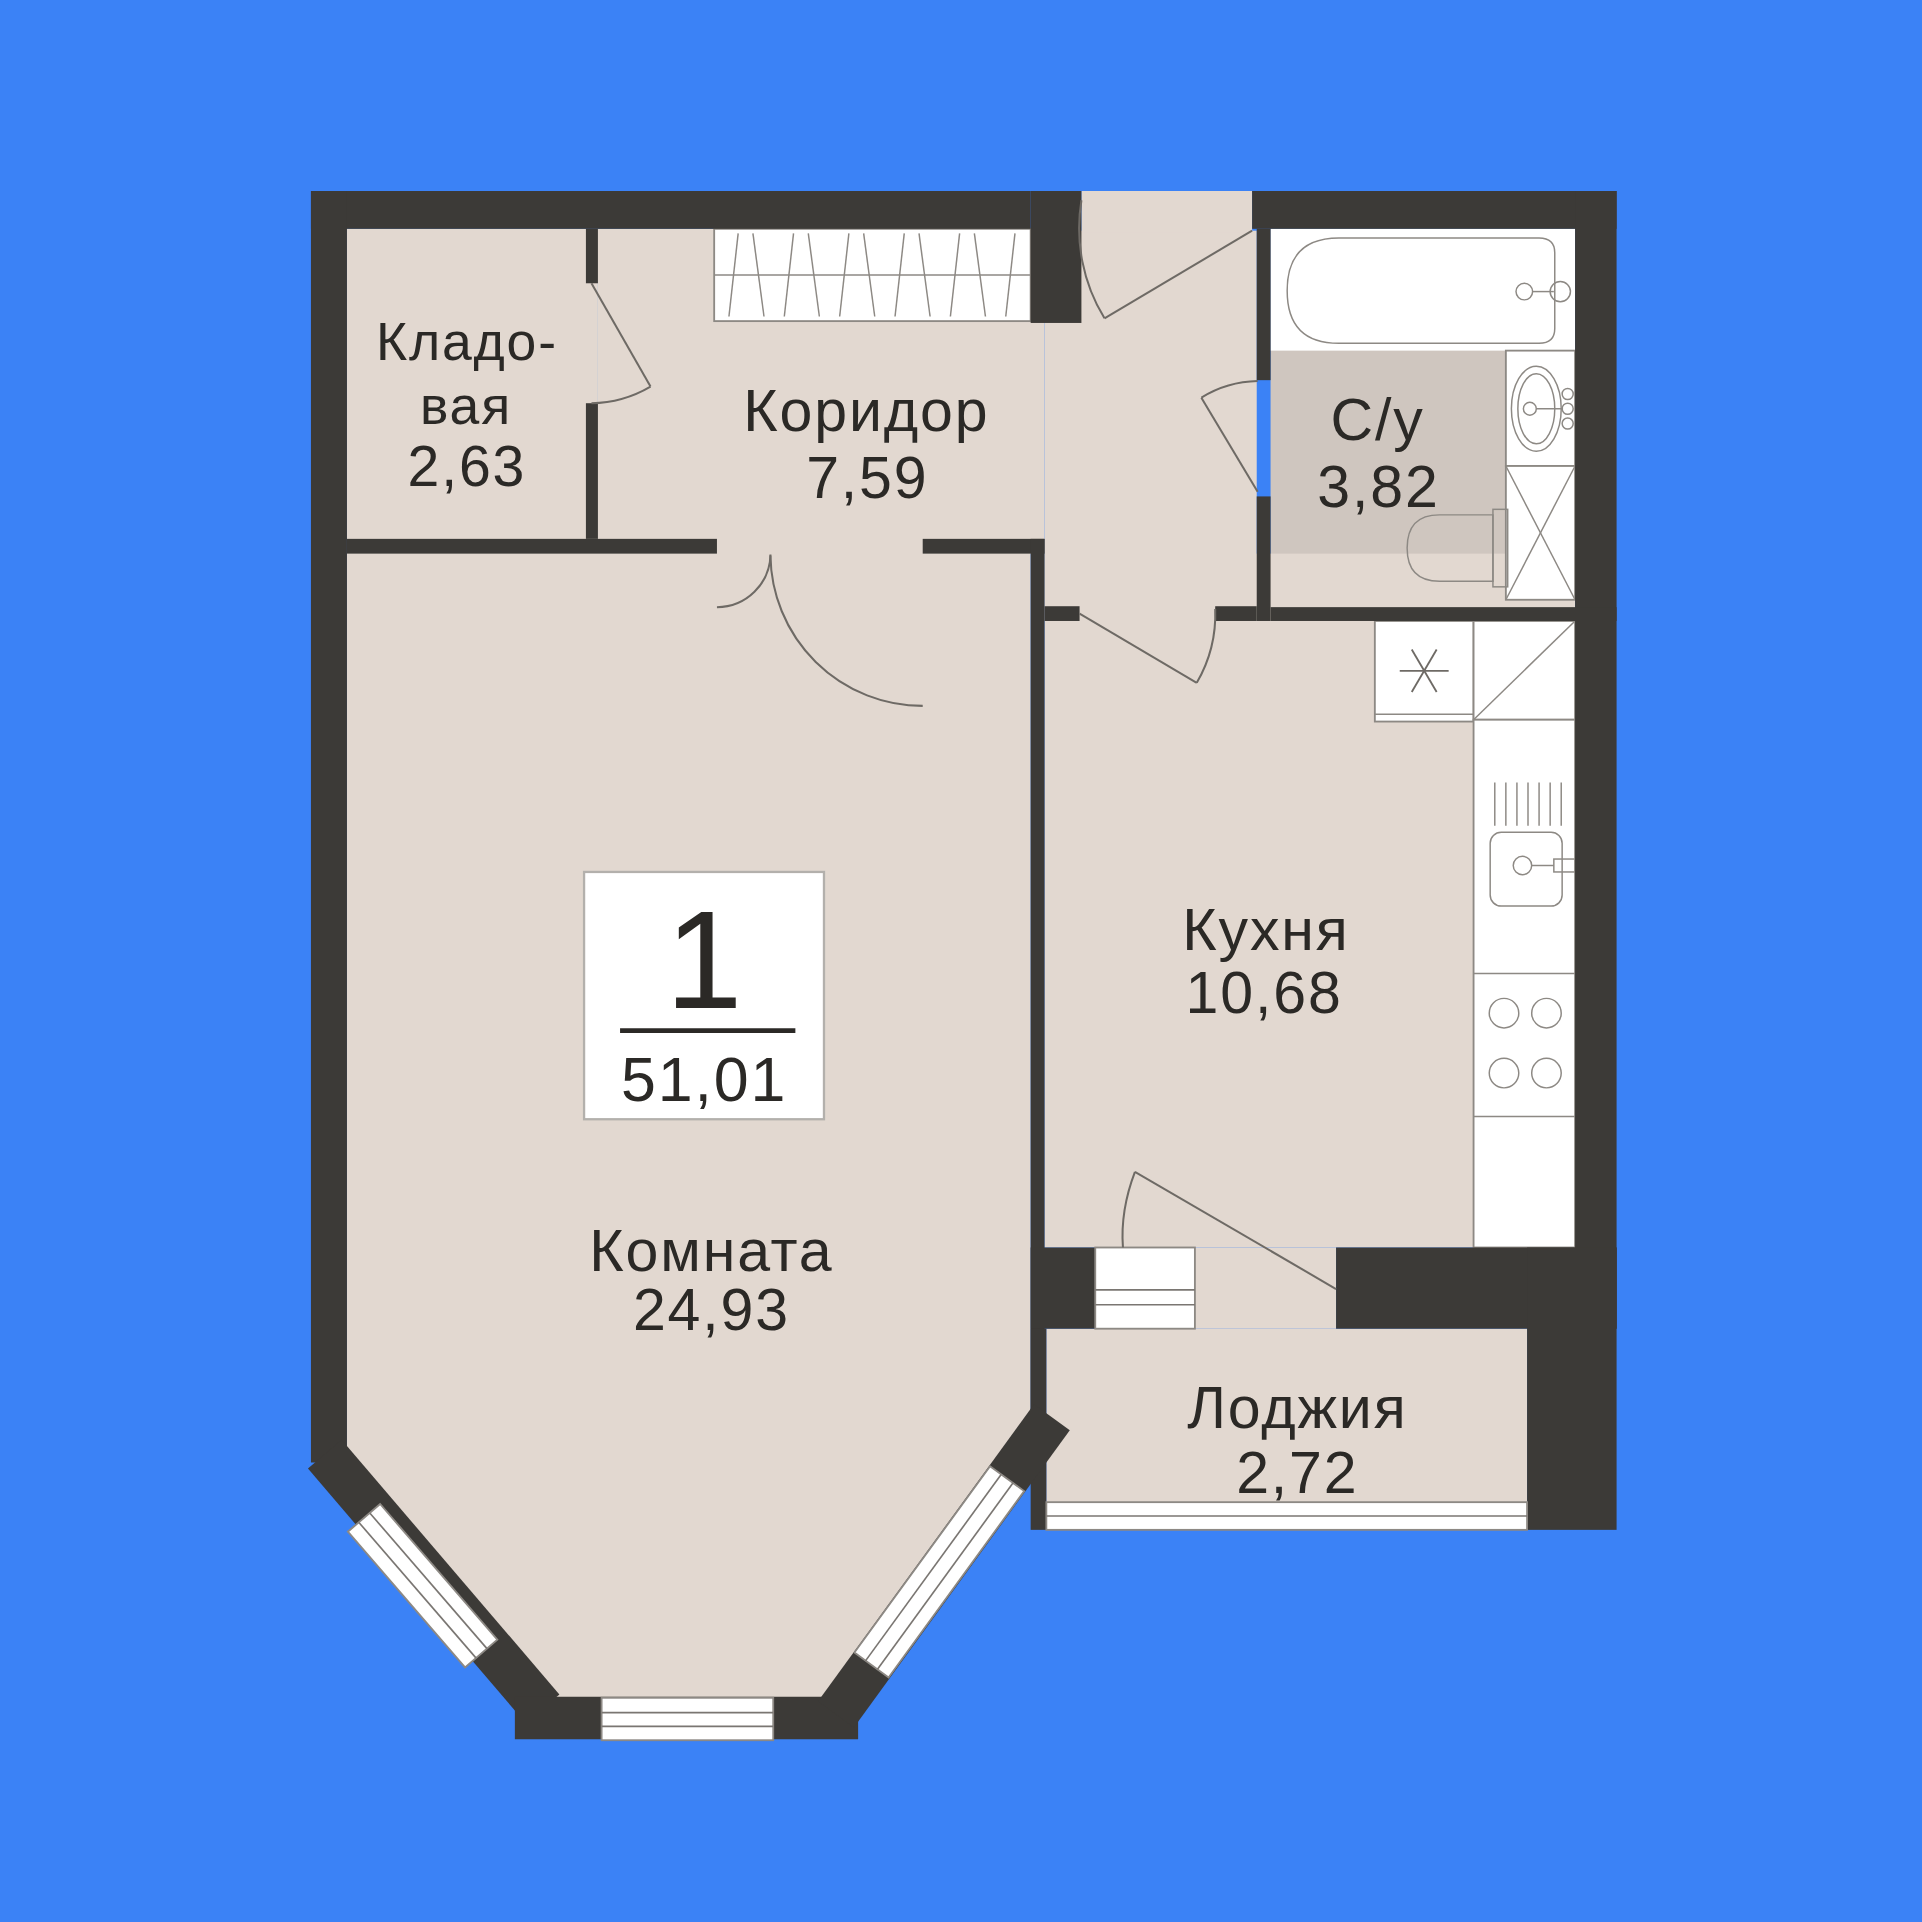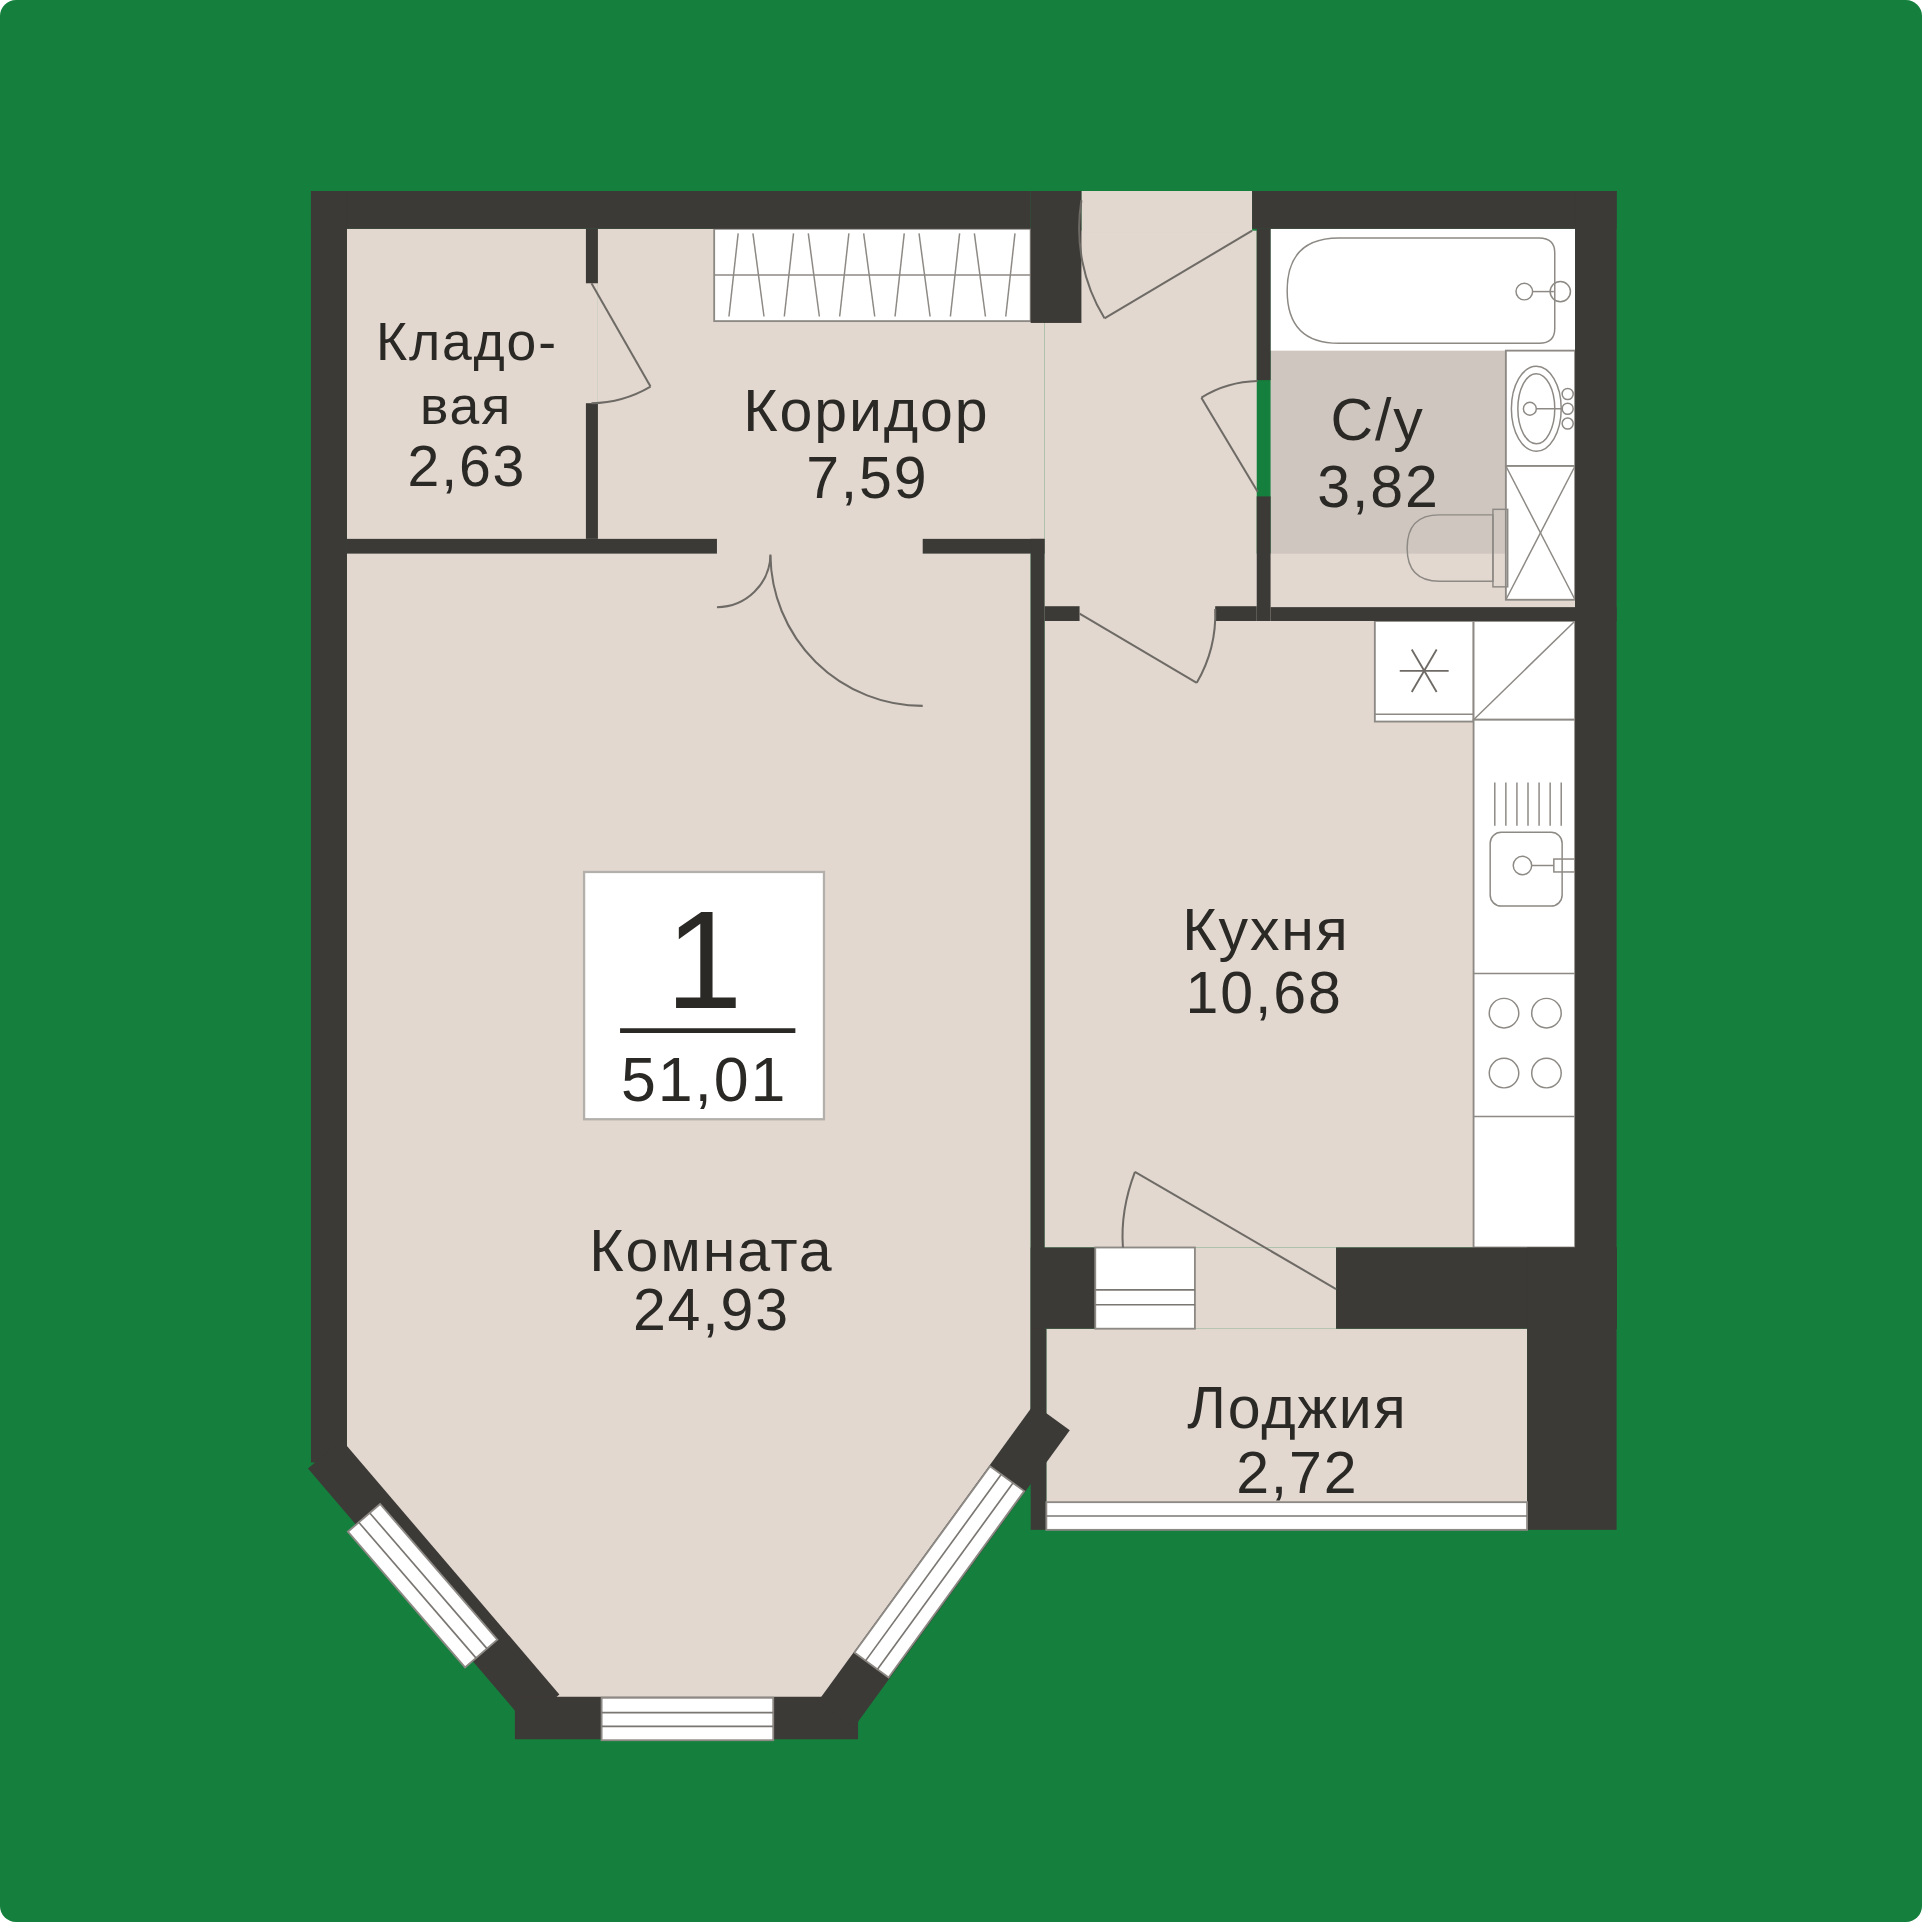--- a/index.html
+++ b/index.html
@@ -8,22 +8,21 @@
     background: #ffffff;
     width: 100%;
     height: 100%;
   }
   .stage {
     width: 100vw;
     height: 100vh;
     display: flex;
     align-items: center;
     justify-content: center;
-    background: #15803d;
-    border-radius: 16px;
+    background: #3b82f6;
   }
   svg.plan {
     display: block;
     width: 100vmin;
     height: 100vmin;
     font-family: "Liberation Sans", "DejaVu Sans", sans-serif;
   }
   .room-label { fill: #2b2926; letter-spacing: 2px; }
   .lbl-name { font-size: 64px; }
   .lbl-area { font-size: 64px; }

